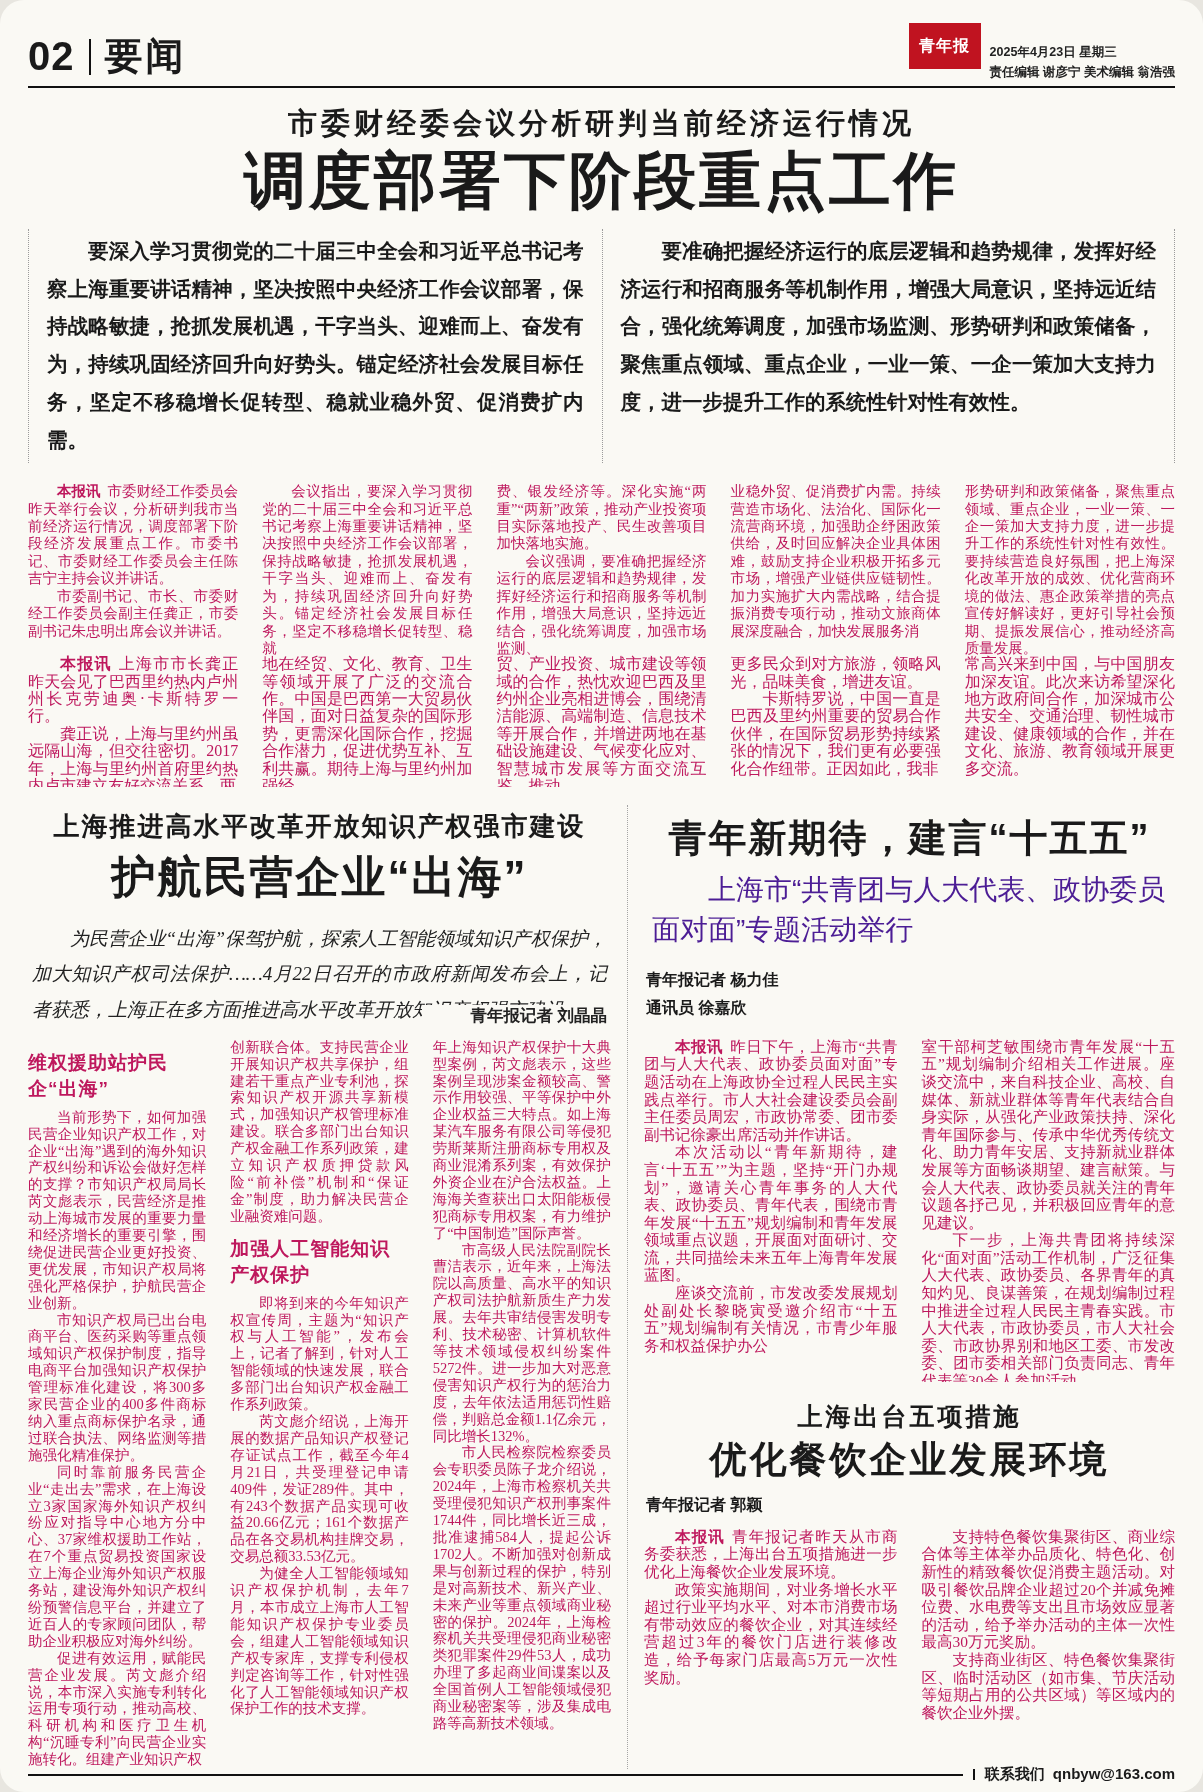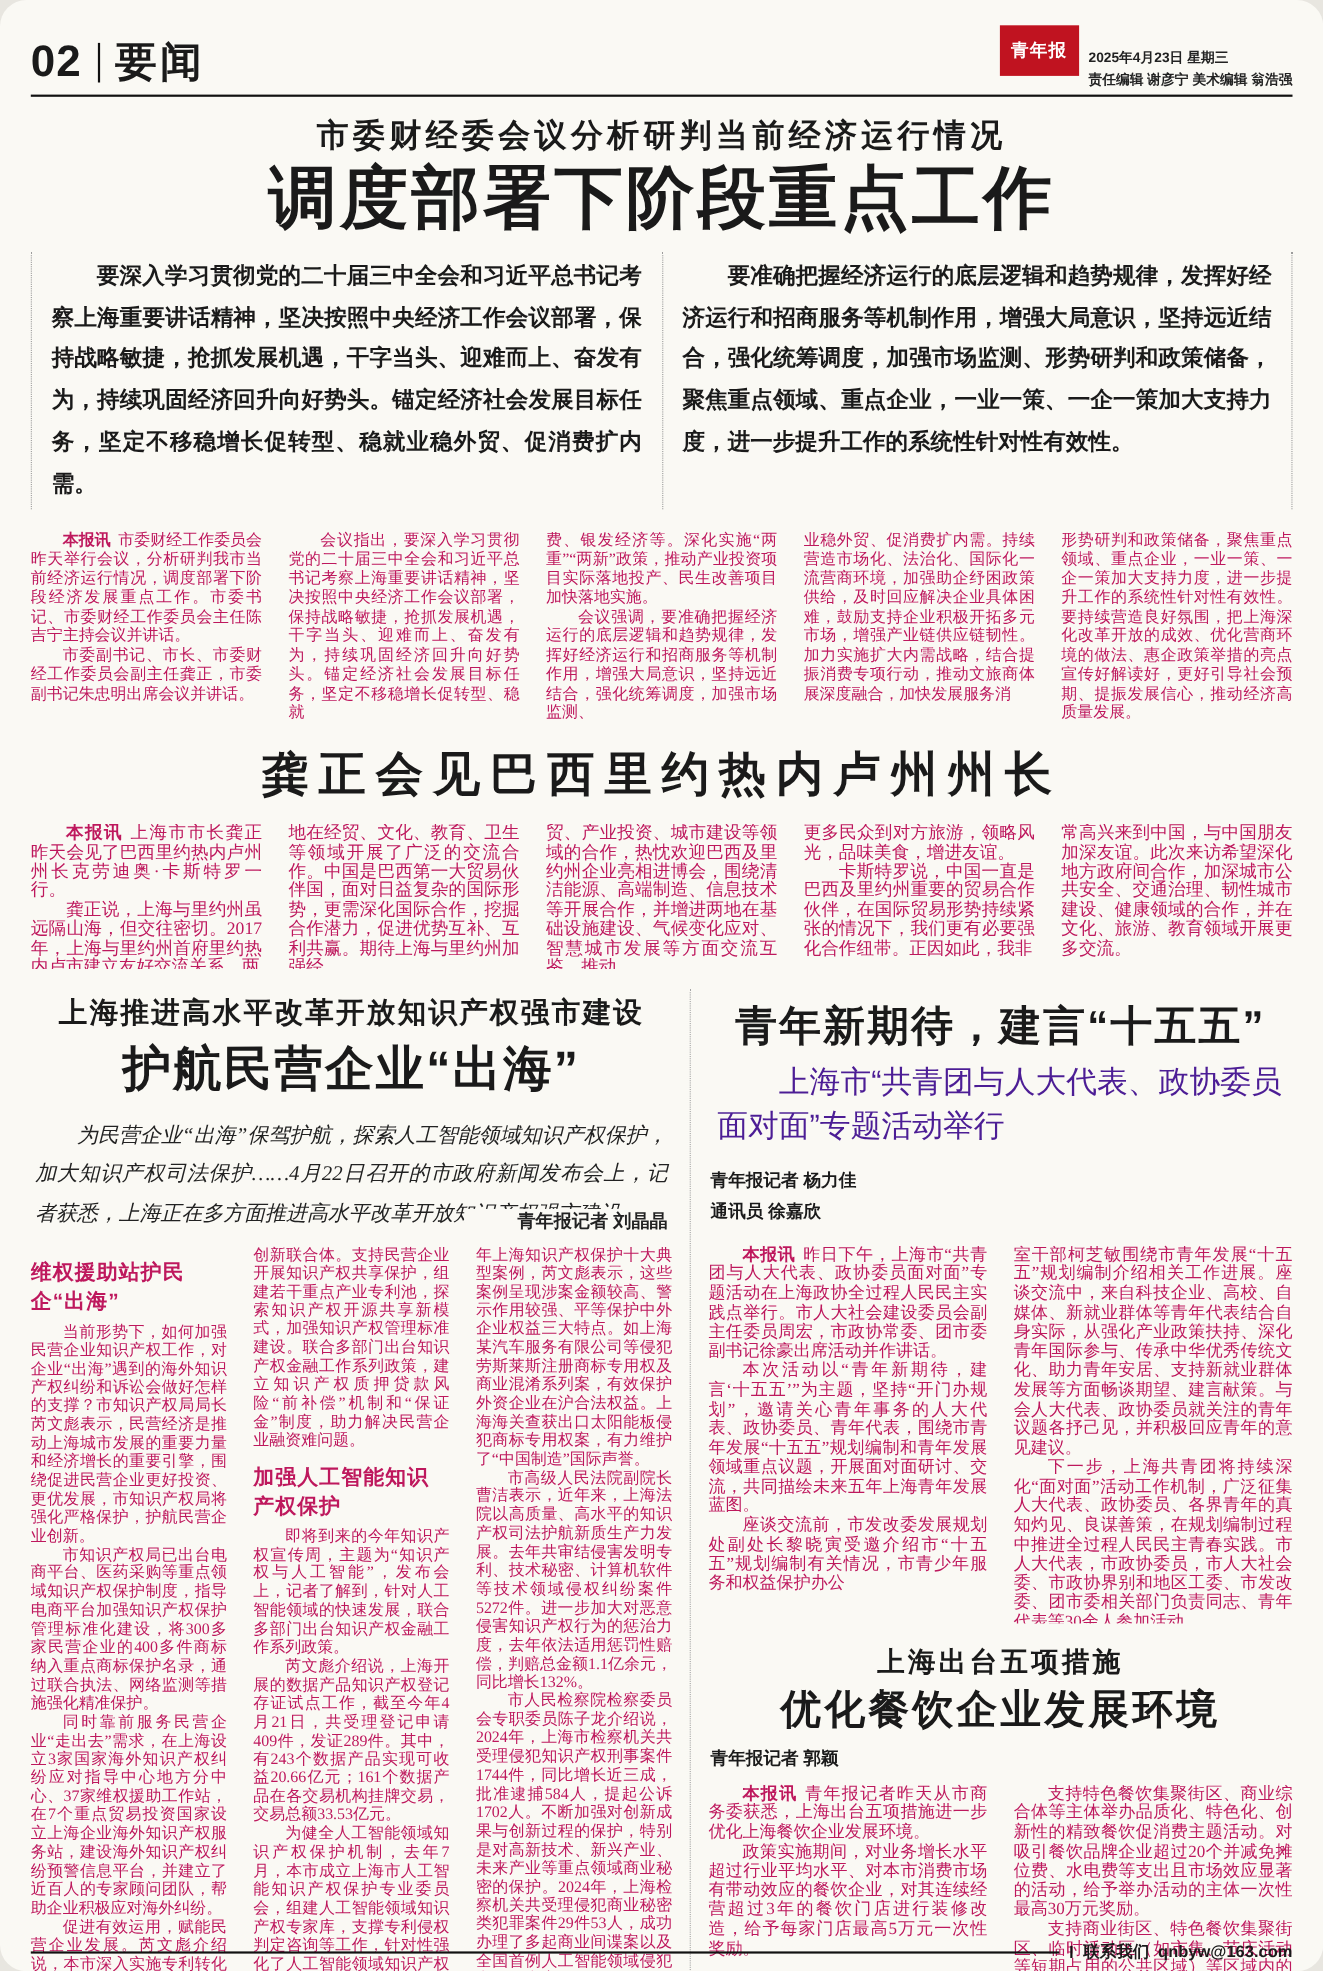--- a/index.html
+++ b/index.html
@@ -146,21 +146,20 @@
         <div>
           <p class="cont">业稳外贸、促消费扩内需。持续营造市场化、法治化、国际化一流营商环境，加强助企纾困政策供给，及时回应解决企业具体困难，鼓励支持企业积极开拓多元市场，增强产业链供应链韧性。加力实施扩大内需战略，结合提振消费专项行动，推动文旅商体展深度融合，加快发展服务消</p>
         </div>
         <div>
           <p class="cont">形势研判和政策储备，聚焦重点领域、重点企业，一业一策、一企一策加大支持力度，进一步提升工作的系统性针对性有效性。要持续营造良好氛围，把上海深化改革开放的成效、优化营商环境的做法、惠企政策举措的亮点宣传好解读好，更好引导社会预期、提振发展信心，推动经济高质量发展。</p>
         </div>
       </div>
   </section>
 
   <section>
-    <h2 class="a2-headline">龚正会见巴西里约热内卢州州长</h2>
     <div class="cols a2-body">
         <div>
           <p class="para"><span class="tag">本报讯</span>上海市市长龚正昨天会见了巴西里约热内卢州州长克劳迪奥·卡斯特罗一行。</p>
           <p class="para">龚正说，上海与里约州虽远隔山海，但交往密切。2017年，上海与里约州首府里约热内卢市建立友好交流关系，两</p>
         </div>
         <div>
           <p class="cont">地在经贸、文化、教育、卫生等领域开展了广泛的交流合作。中国是巴西第一大贸易伙伴国，面对日益复杂的国际形势，更需深化国际合作，挖掘合作潜力，促进优势互补、互利共赢。期待上海与里约州加强经</p>
         </div>
         <div>
           <p class="cont">贸、产业投资、城市建设等领域的合作，热忱欢迎巴西及里约州企业亮相进博会，围绕清洁能源、高端制造、信息技术等开展合作，并增进两地在基础设施建设、气候变化应对、智慧城市发展等方面交流互鉴，推动</p>

